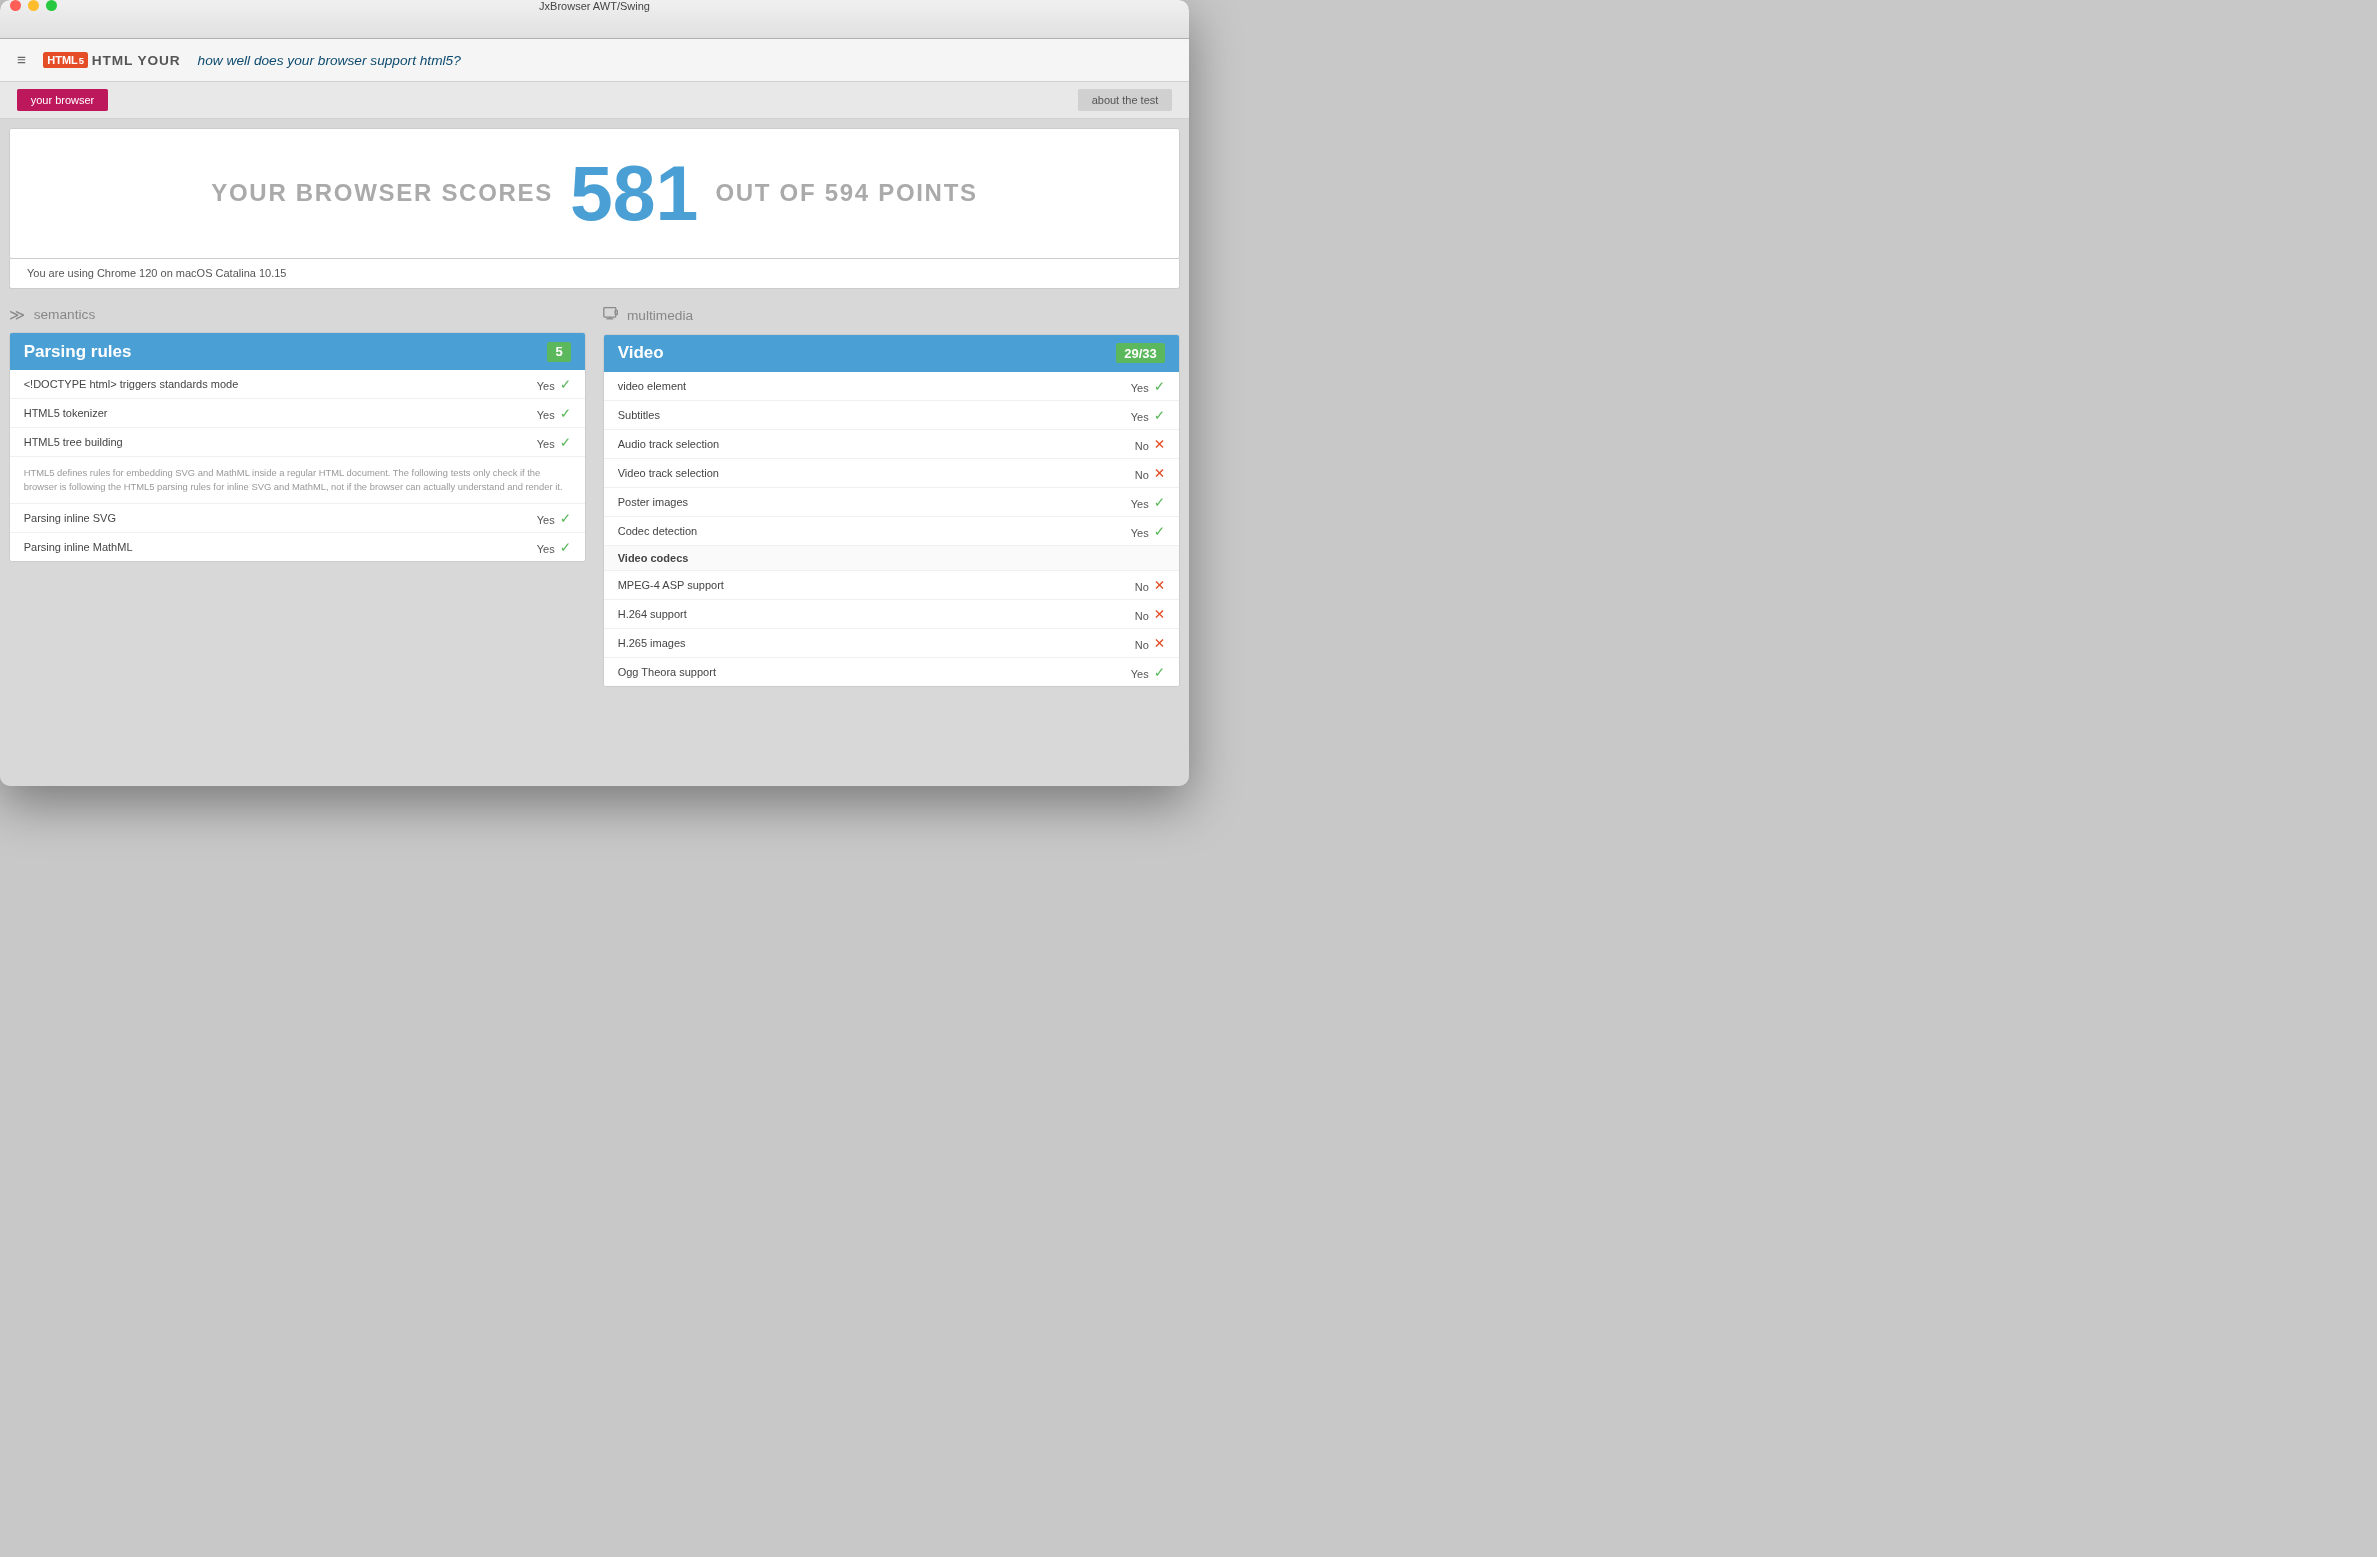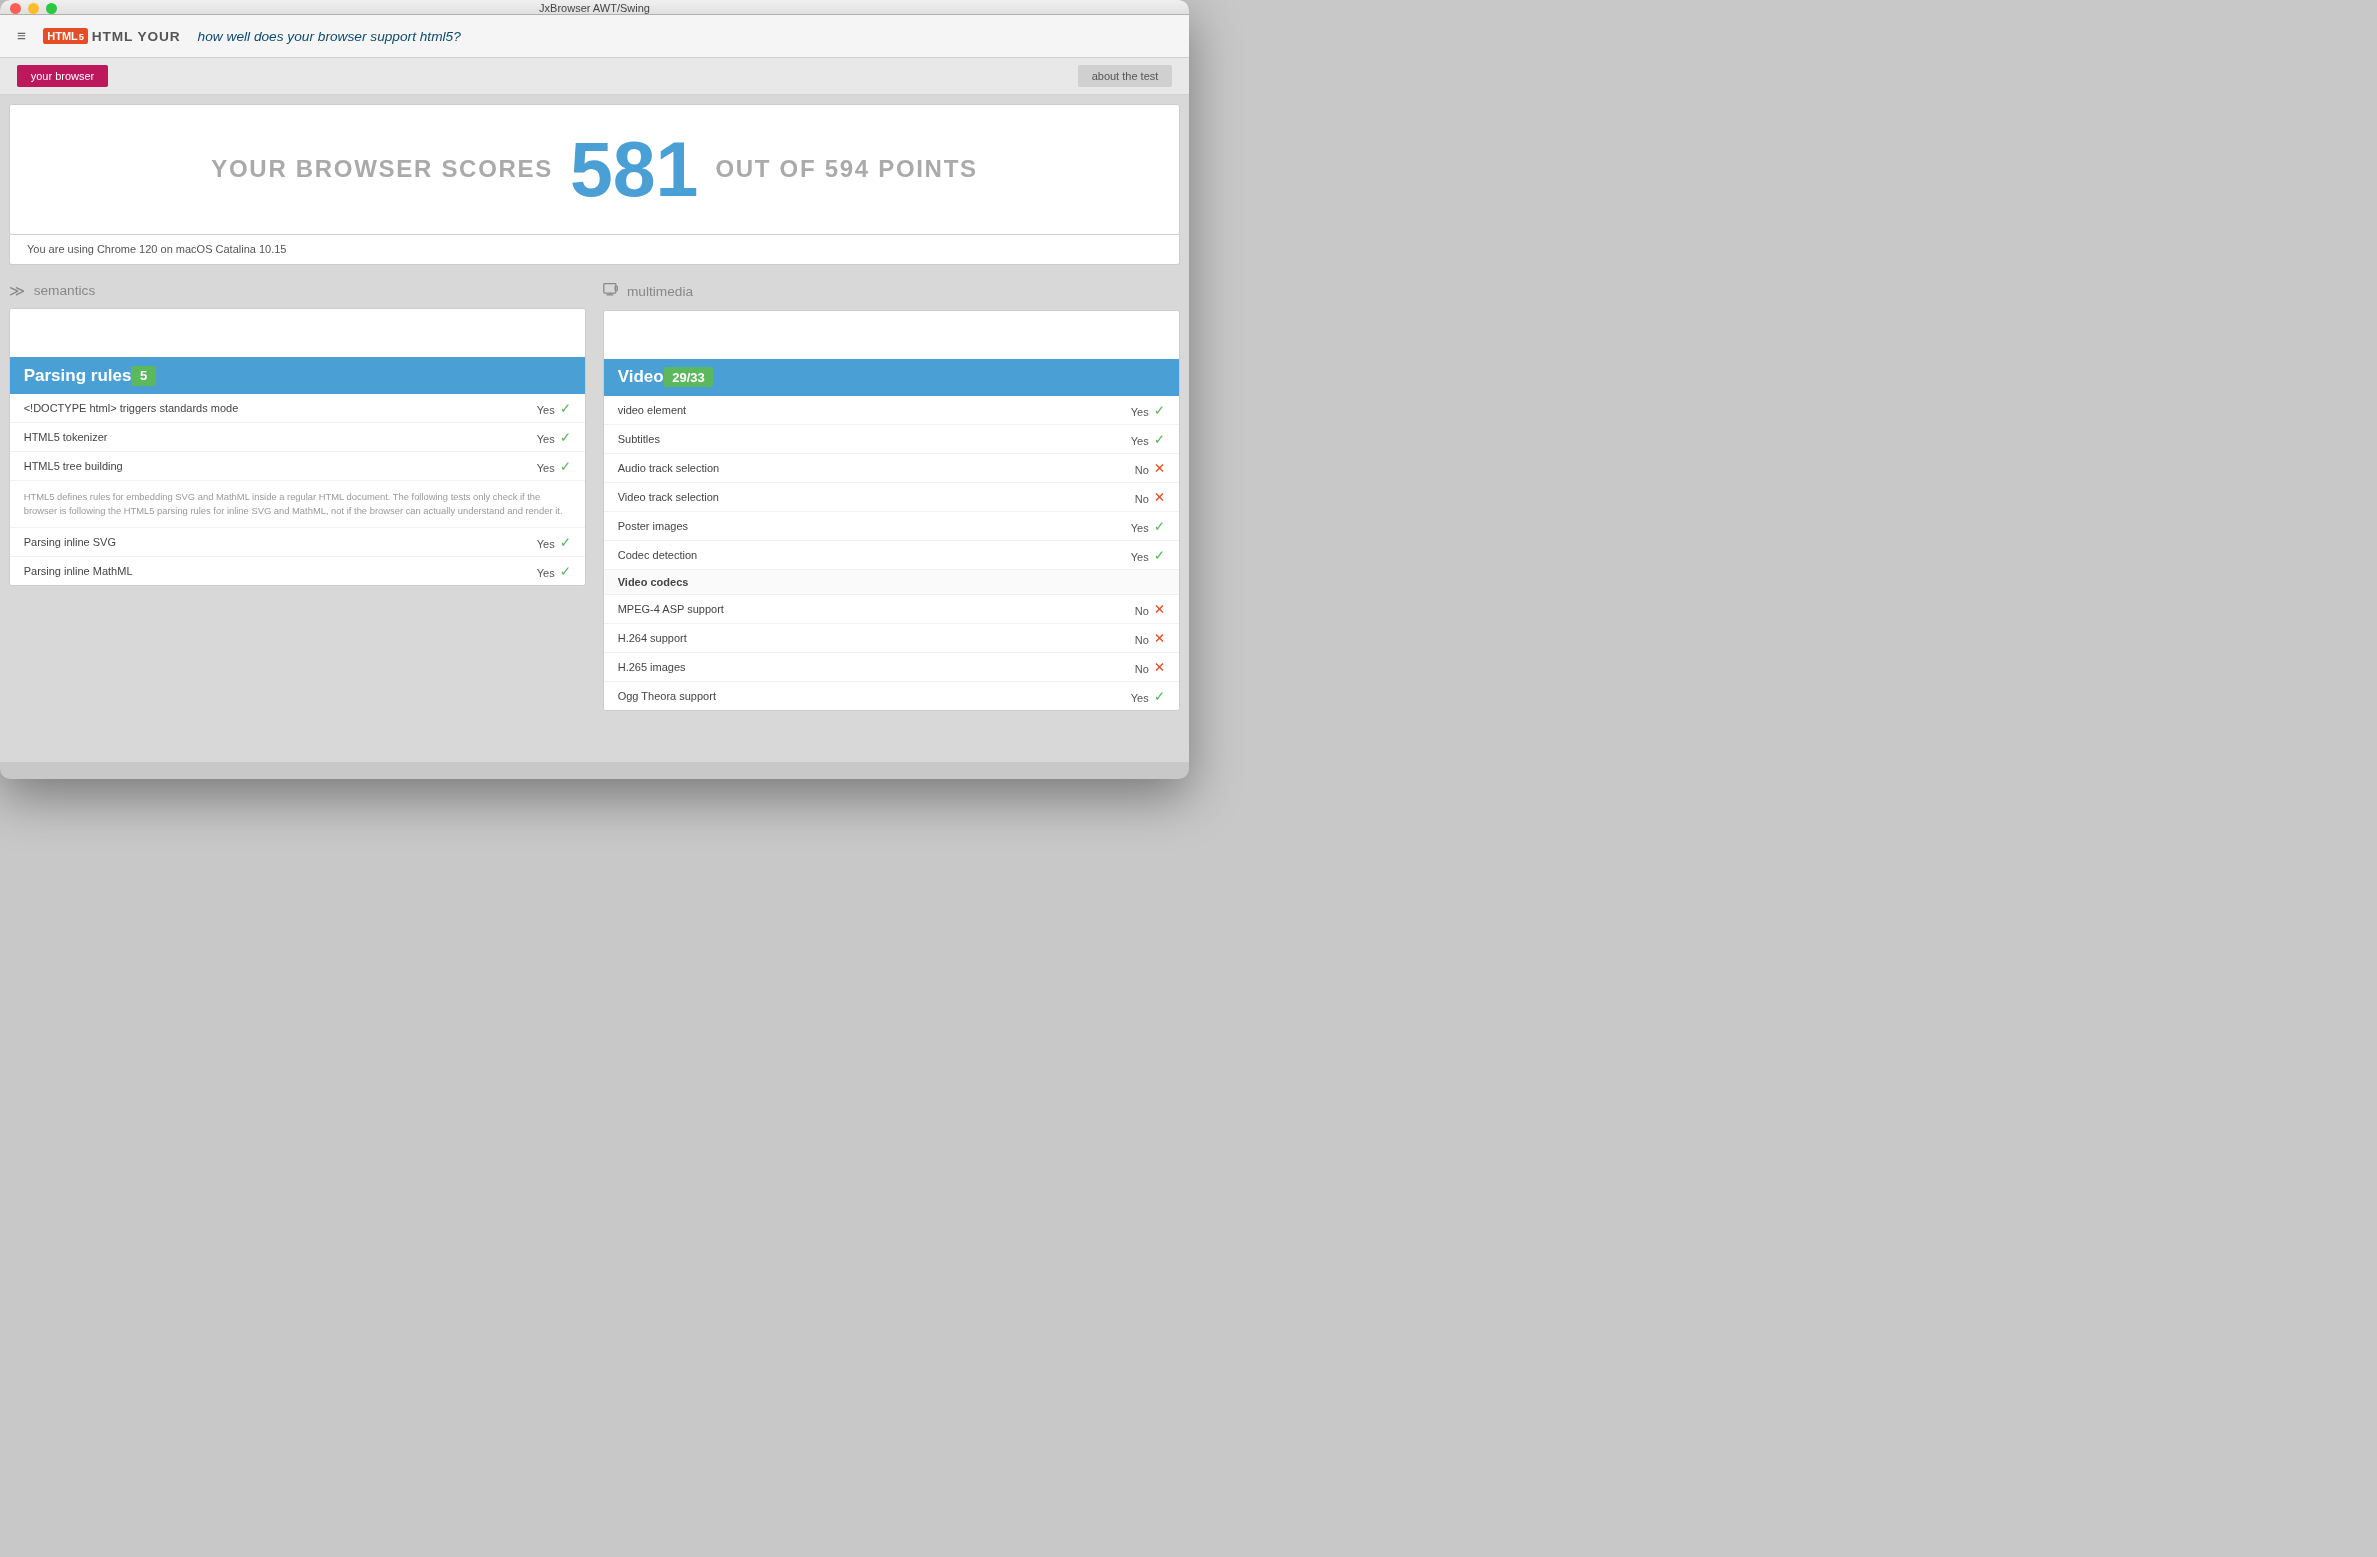--- a/index.html
+++ b/index.html
@@ -10,23 +10,23 @@
       width: 1189px;
       min-height: 779px;
       border-radius: 10.2px;
       overflow: hidden;
       box-shadow: 0 17px 51px rgba(0,0,0,0.4);
     }
 
     
     .titlebar {
       background: linear-gradient(to bottom, #f0f0f0, #e0e0e0);
-      height: 15px;
-      display: flex;
-      align-items: flex-end;
+      height: 39px;
+      display: flex;
+      align-items: flex-start;
       justify-content: center;
       border-bottom: 0.9px solid #b0b0b0;
       position: relative;
       border-radius: 10.2px 10.2px 0 0;
     }
     .titlebar-buttons {
       position: absolute;
       left: 10.2px;
       display: flex;
       gap: 6.8px;
@@ -207,23 +207,22 @@
       border: 0.9px solid #ccc;
       border-radius: 2.6px;
       overflow: hidden;
       margin-bottom: 10.2px;
     }
     .category-card-header {
       background: #4a9fd4;
       color: white;
       padding: 8.5px 13.7px;
       display: flex;
-      justify-content: flex-start;
-      align-items: center;
-      margin-top: 48px;
+      justify-content: space-between;
+      align-items: center;
     }
     .category-card-title {
       font-size: 17px;
       font-weight: bold;
     }
     .category-card-score {
       background: #5cb85c;
       color: white;
       padding: 2.6px 8.5px;
       border-radius: 2.6px;

